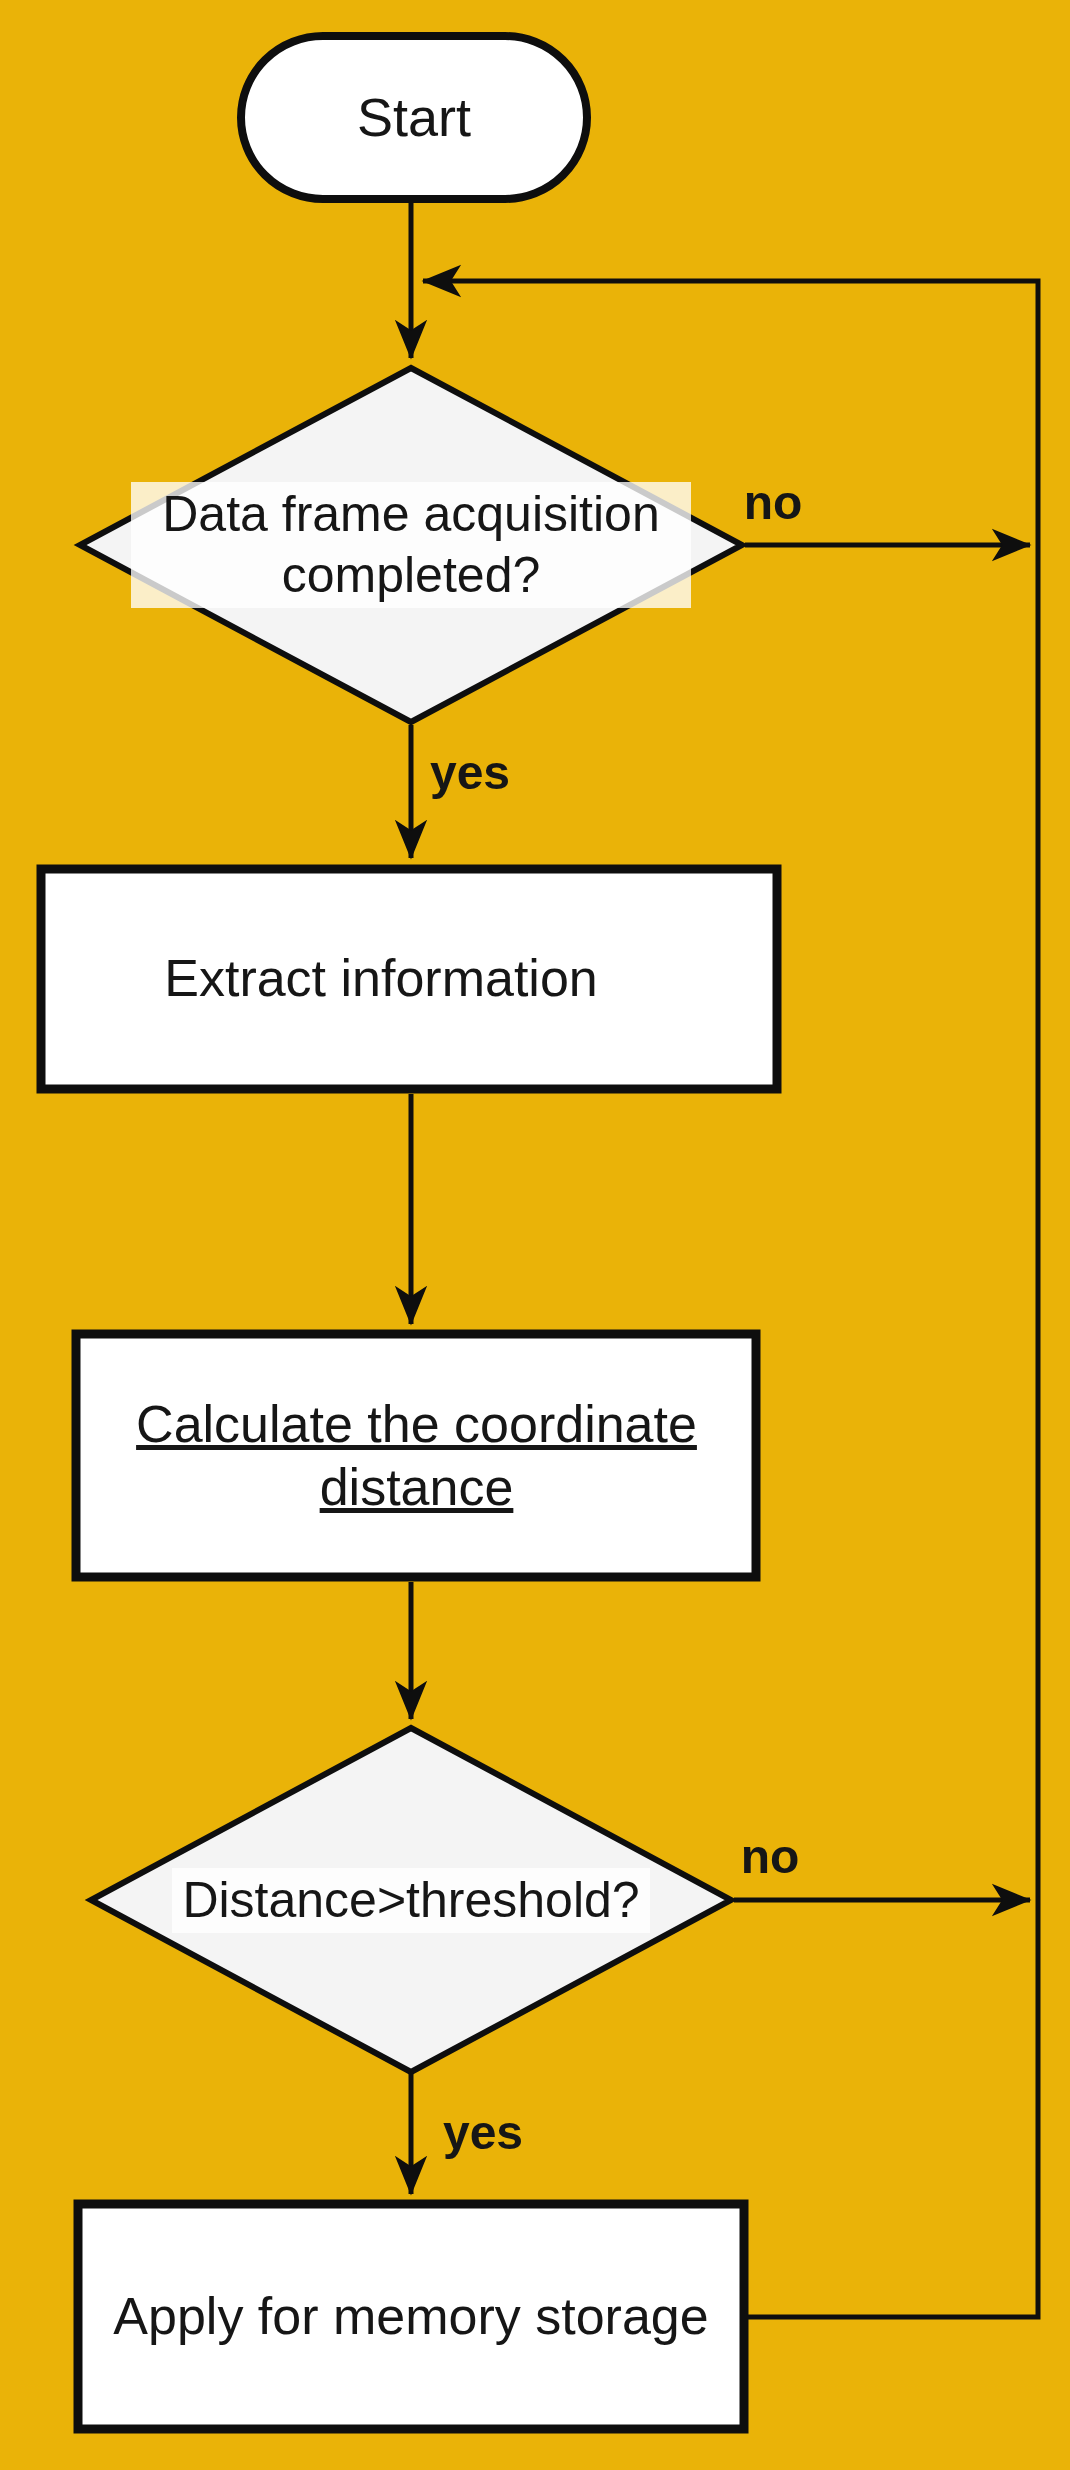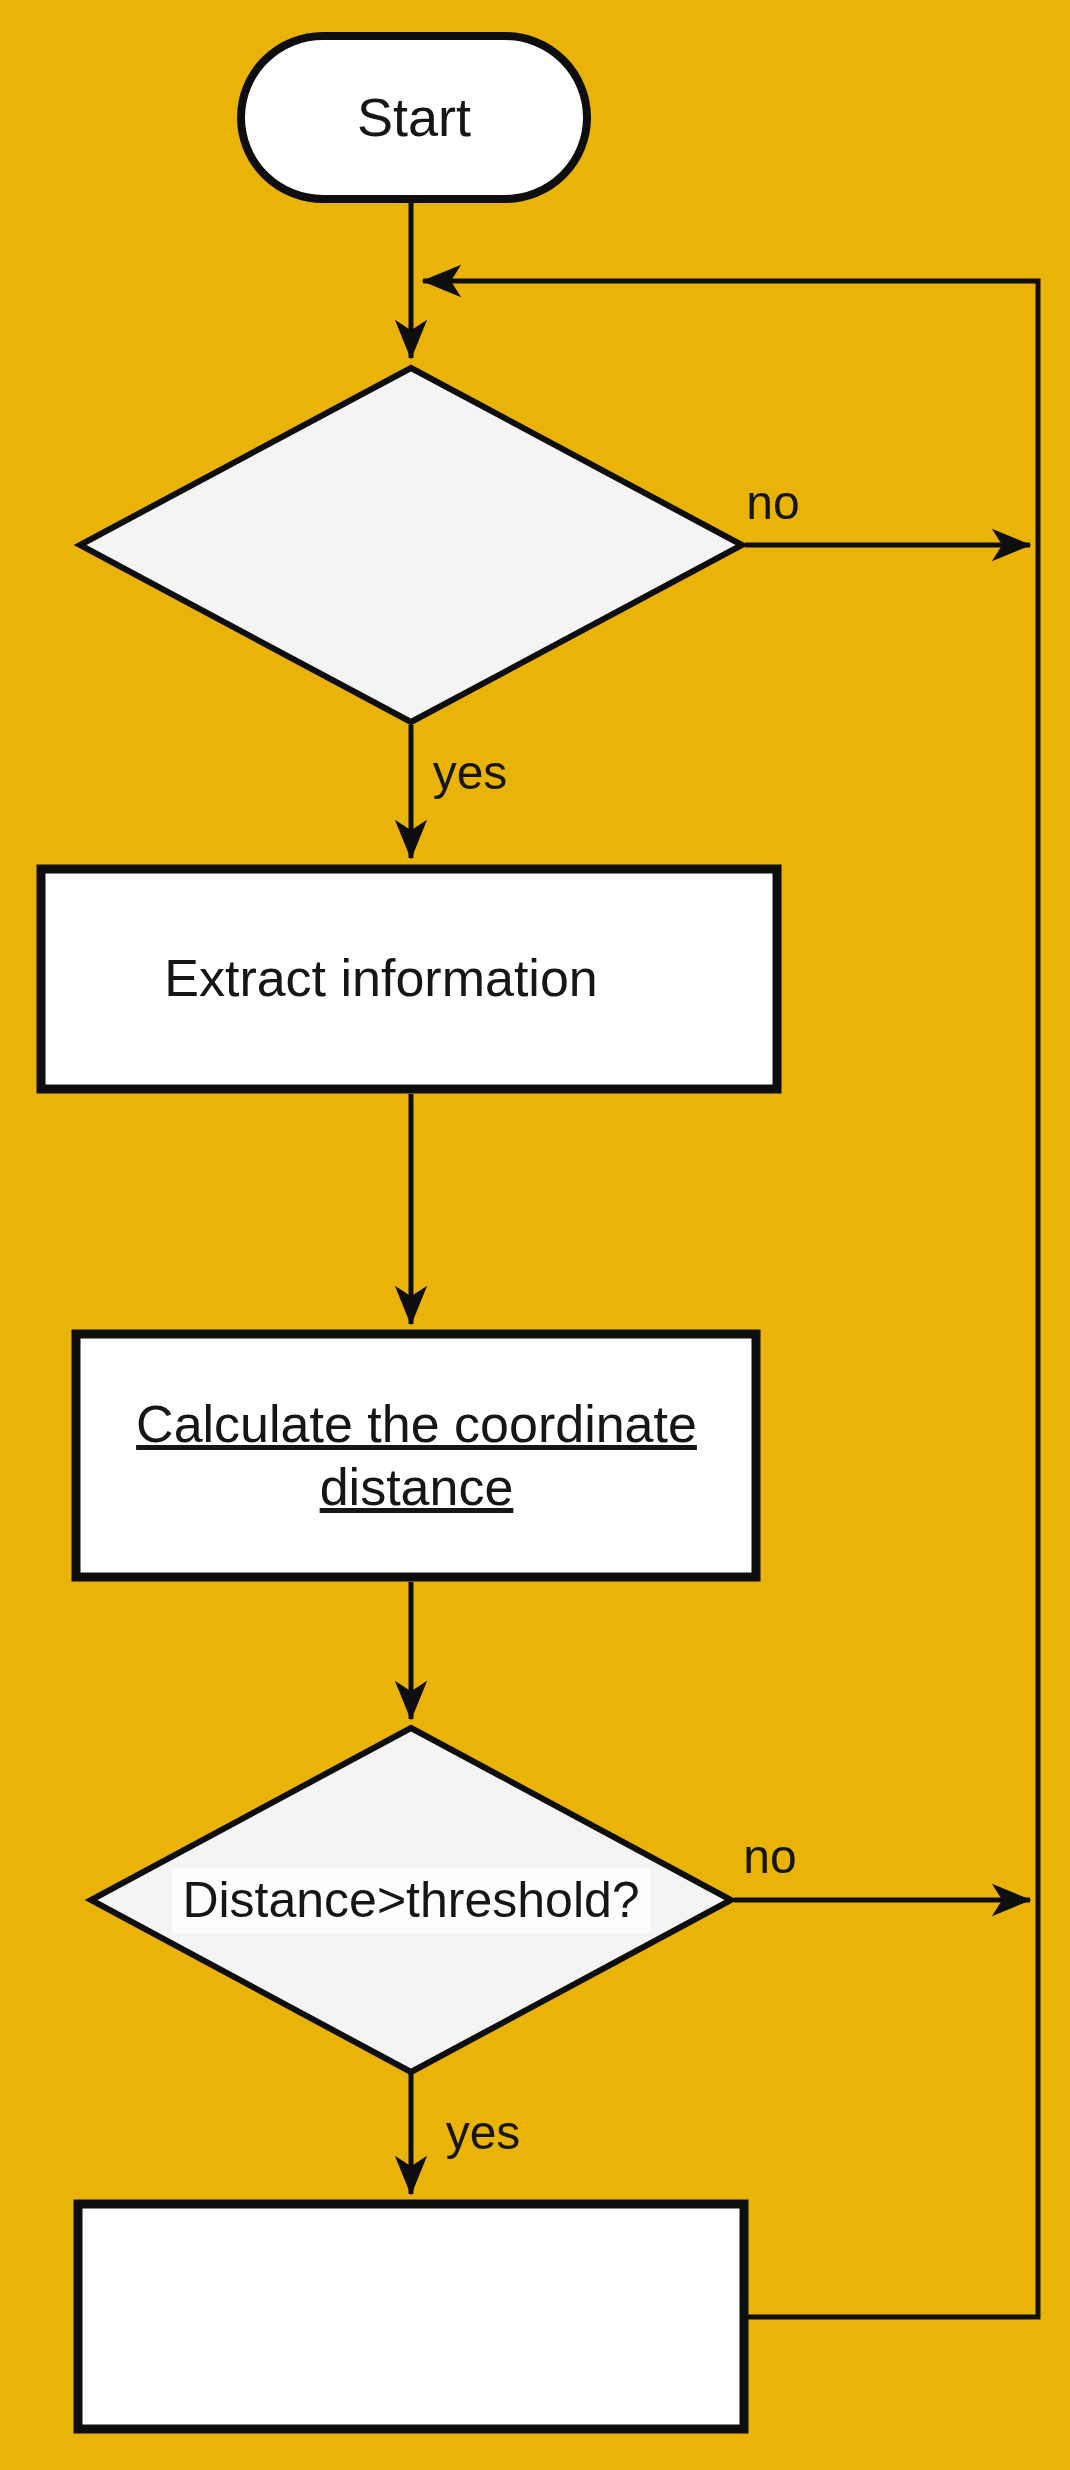--- a/index.html
+++ b/index.html
@@ -22,21 +22,21 @@
   }
   .node-label{font-size:52px;font-weight:400;letter-spacing:0px;}
   .start-label{font-size:54px;}
   .decision-label{font-size:50px;}
   .decision-label .chip{
     background:rgba(255,255,255,0.78);
     padding:2px 10px;
     box-decoration-break:clone;
     -webkit-box-decoration-break:clone;
   }
-  .edge-label{font-size:48px;font-weight:400;}
+  .edge-label{font-size:48px;font-weight:700;}
   .inner-limit{display:inline-block;max-width:600px;text-decoration:underline;}
 </style>
 </head>
 <body>
 
 <div class="canvas">
 
   <svg class="wires" viewBox="0 0 1070 2470">
     <defs>
       <marker id="arrow" viewBox="0 0 12 10" refX="11" refY="5" markerWidth="44" markerHeight="38" orient="auto" markerUnits="userSpaceOnUse">
@@ -68,31 +68,35 @@
 
     <line x1="734" y1="1900" x2="1030" y2="1900" stroke="#0e0e0e" stroke-width="5" marker-end="url(#arrow)"></line>
 
     <line x1="411" y1="2072" x2="411" y2="2194" stroke="#0e0e0e" stroke-width="5" marker-end="url(#arrow)"></line>
 
     <rect x="78" y="2204" width="666" height="225" fill="#ffffff" stroke="#0e0e0e" stroke-width="9"></rect>
   </svg>
 
   <div class="label node-label start-label" style="left:237px;top:32px;width:354px;height:171px;">Start</div>
 
+  <div class="label decision-label" style="left:131px;top:455px;width:560px;height:180px;">
+    <span class="chip">Data frame acquisition completed?</span>
+  </div>
 
   <div class="label node-label" style="left:36px;top:864px;width:690px;height:230px;">Extract information</div>
 
   <div class="label node-label" style="left:72px;top:1330px;width:689px;height:252px;">
     <span class="inner-limit">Calculate the coordinate distance</span>
   </div>
 
   <div class="label decision-label" style="left:131px;top:1845px;width:560px;height:110px;">
     <span class="chip">Distance&gt;threshold?</span>
   </div>
 
+  <div class="label node-label" style="left:74px;top:2200px;width:674px;height:233px;">Apply for memory storage</div>
 
   <div class="label edge-label" style="left:723px;top:472px;width:100px;height:62px;">no</div>
 
   <div class="label edge-label" style="left:415px;top:742px;width:110px;height:62px;">yes</div>
 
   <div class="label edge-label" style="left:720px;top:1826px;width:100px;height:62px;">no</div>
 
   <div class="label edge-label" style="left:428px;top:2102px;width:110px;height:62px;">yes</div>
 
 </div>

